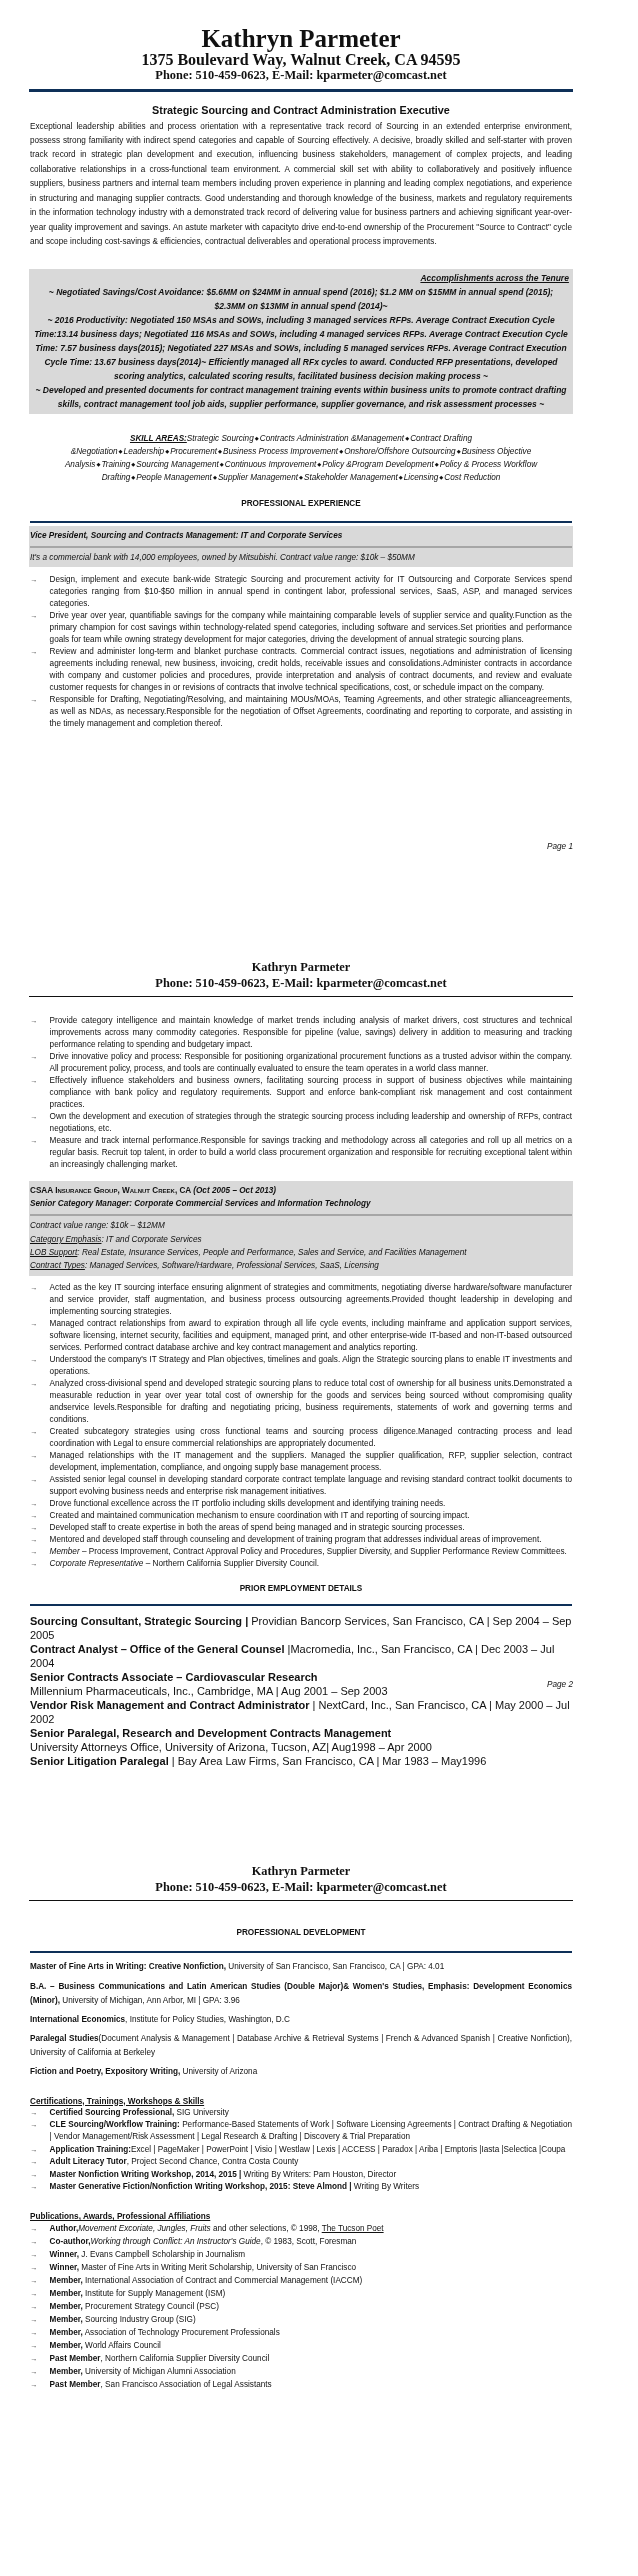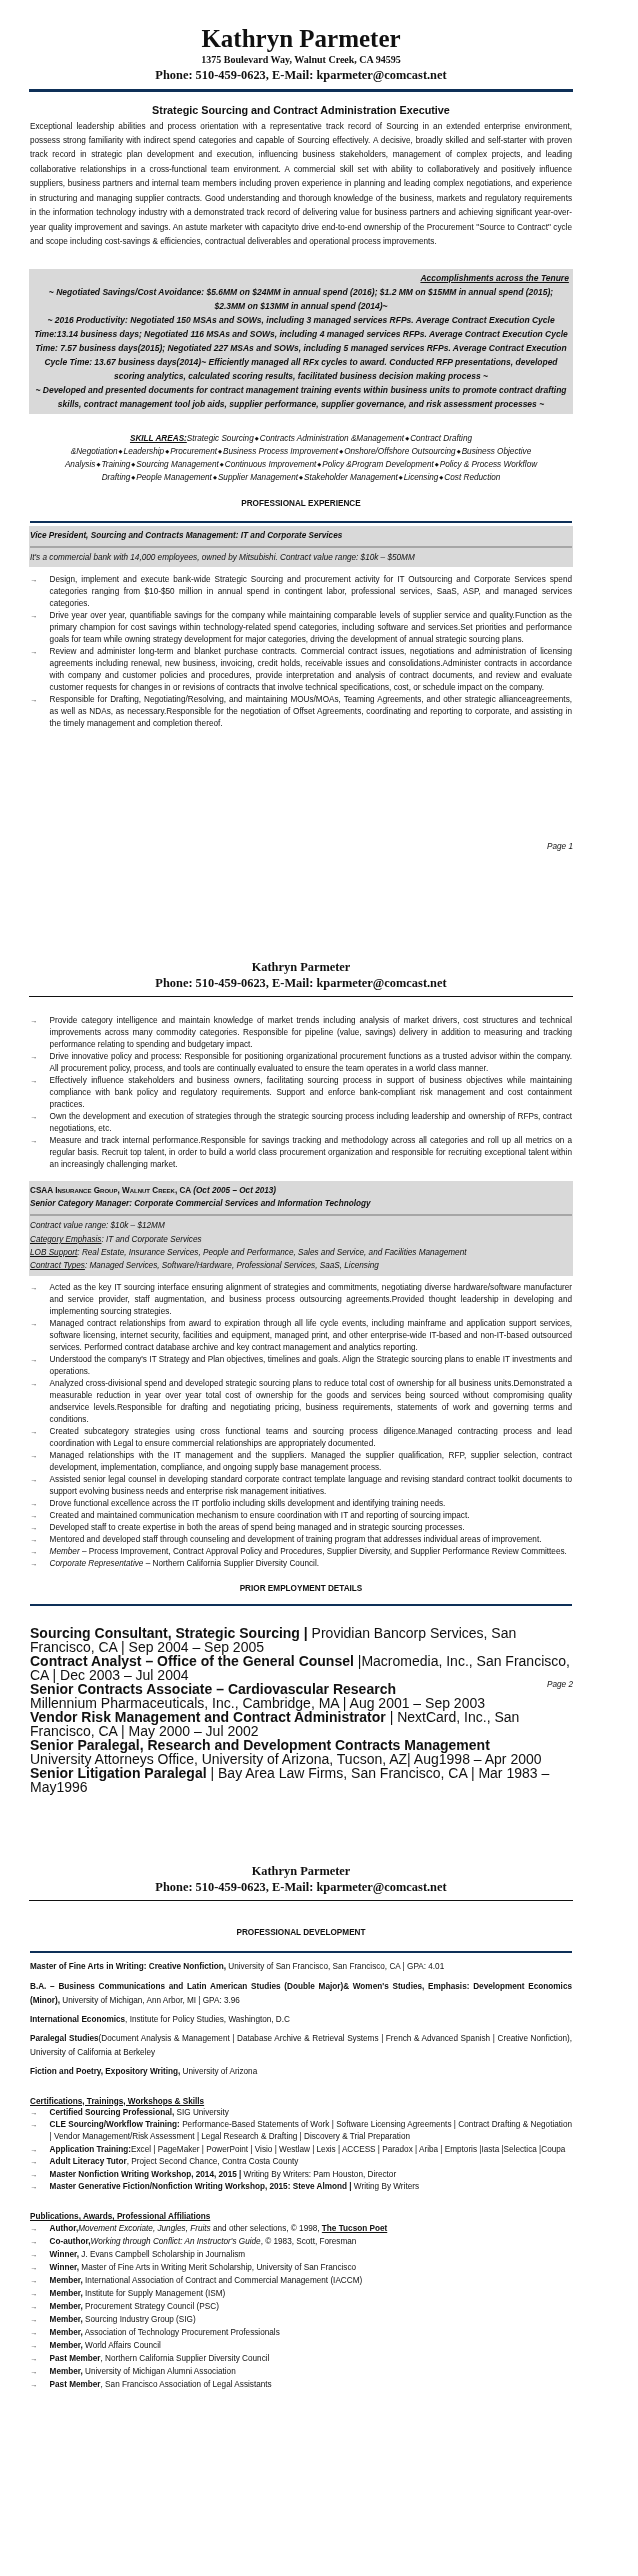--- a/index.html
+++ b/index.html
@@ -4,21 +4,21 @@
 <style>
   html, body { margin: 0; padding: 0; background: #ffffff; }
   body { width: 639px; font-family: "Liberation Sans", sans-serif; color: #111; }
   .page { position: relative; width: 602px; box-sizing: border-box; padding: 0 29px 0 29px; }
   .page1 { height: 899px; padding-top: 25px; }
   .page2 { height: 904px; padding-top: 61px; }
   .page3 { height: 906px; padding-top: 61px; }
 
   .hdr { text-align: center; font-family: "Liberation Serif", serif; font-weight: bold; }
   .hdr .name-big { font-size: 25px; line-height: 27px; }
-  .hdr .addr { font-size: 10px; line-height: 15.5px; }
+  .hdr .addr { font-size: 16px; line-height: 15.5px; }
   .hdr .contact { font-size: 12.4px; line-height: 15.5px; }
   .hdr .name-small { font-size: 12.4px; line-height: 15.5px; }
   .rule-blue { height: 3.1px; background: #0e3058; margin: 6.2px 0 0 0; }
   .rule-black { height: 1px; background: #111; margin: 5.2px 0 0 0; }
 
   .title { text-align: center; font-weight: bold; font-size: 10.8px; margin: 11.3px 0 4.1px; }
   .summary { font-size: 8.2px; line-height: 14.4px; text-align: justify; margin: 0 1px; }
 
   .accomp { background: #d9d9d9; margin-top: 19.6px; padding: 2.1px 4.1px 3.1px; text-align: center; font-weight: bold; font-style: italic; font-size: 8.5px; line-height: 14px; }
   .accomp .accomp-title { text-decoration: underline; text-align: right; }
@@ -40,27 +40,27 @@
 
   ul.arrows { list-style: none; margin: 6.2px 0 0; padding: 0 1px; }
   ul.arrows li { position: relative; padding-left: 19.6px; font-size: 8.2px; line-height: 12px; text-align: justify; margin-bottom: 0; }
   ul.arrows li .arrow { position: absolute; left: 0; top: 0; font-size: 7.2px; }
   ul.arrows.short li { text-align: left; }
 
   .page-no { position: absolute; right: 29px; font-style: italic; font-size: 8.2px; }
   .page1 .page-no { top: 842px; }
   .page2 .page-no { top: 781px; }
 
-  .prior { font-size: 14px; line-height: 14px; margin: 20px 1px 0; }
+  .prior { font-size: 11px; line-height: 14px; margin: 8px 1px 0; }
   .prior b { font-weight: bold; }
 
   .edu { font-size: 8.2px; line-height: 14px; margin: 0 1px; text-align: justify; }
   .edu p { margin: 0 0 5.2px; }
   .subhead { font-weight: bold; text-decoration: underline; font-size: 8.2px; margin: 17.5px 1px 1px; }
-  .u-link { text-decoration: underline; font-weight: bold; }
+  .u-link { text-decoration: underline; }
 </style>
 </head>
 <body>
 
 <div class="page page1">
   <div class="hdr">
     <div class="name-big">Kathryn Parmeter</div>
     <div class="addr">1375 Boulevard Way, Walnut Creek, CA 94595</div>
     <div class="contact">Phone: 510-459-0623, E-Mail: kparmeter@comcast.net</div>
   </div>

